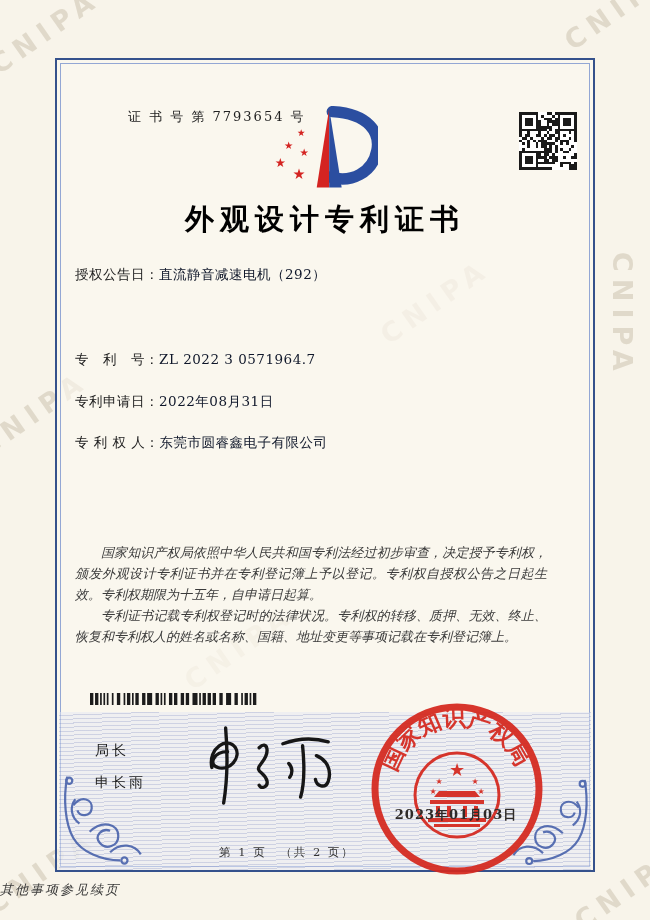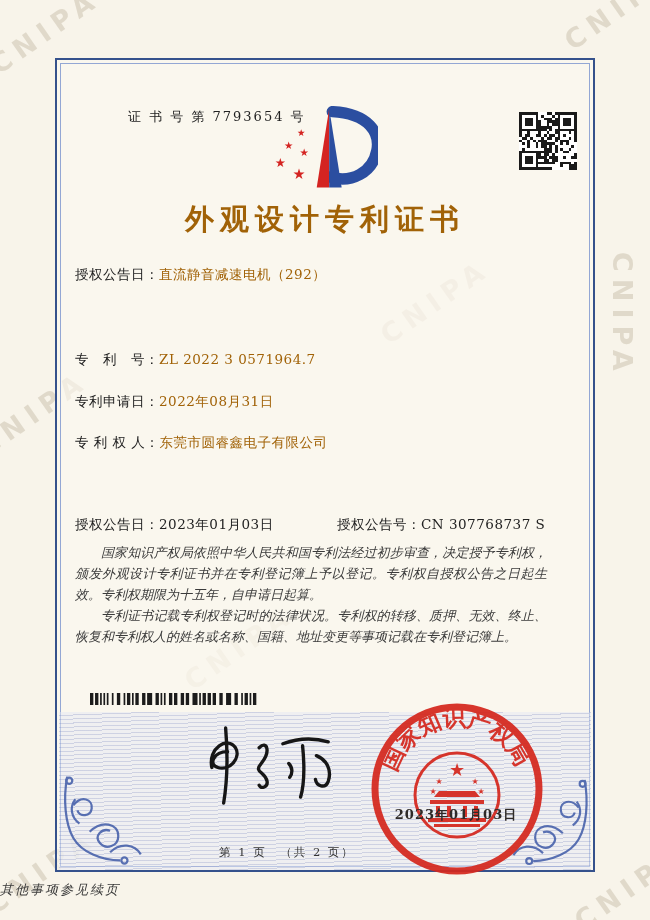--- a/index.html
+++ b/index.html
@@ -14,24 +14,24 @@
   #frame-inner{position:absolute;left:3px;top:3px;right:3px;bottom:3px;
       border:1px solid #93a7d4;}
   #wave-band{position:absolute;left:59px;top:712px;width:532px;height:158px;z-index:1;
       background-color:rgba(228,231,243,0.5);
       background-image:repeating-linear-gradient(178deg,rgba(255,255,255,0) 0 3px,rgba(108,122,184,0.25) 3px 4px);}
   .abs{position:absolute;z-index:3;}
   #cert-no{left:80px;top:108px;font-size:13px;letter-spacing:2px;margin-left:48px;}
   #logo{left:270px;top:106px;z-index:3;}
   #qr-code{left:519px;top:112px;width:58px;height:58px;background:#fff;z-index:3;}
   #doc-title{left:0;top:200px;width:650px;text-align:center;font-size:29px;font-weight:bold;
-      letter-spacing:6px;color:#a16207;}
+      letter-spacing:6px;color:#000000;}
   .field-row{left:75px;width:480px;font-size:13.5px;letter-spacing:0.5px;white-space:nowrap;}
   .field-label{color:#222;}
-  .field-value{color:#a16207;}
+  .field-value{color:#0f172a;}
   #row-0{top:266px;} #row-1{top:309px;} #row-2{top:351px;} #row-3{top:393px;}
   #row-4{top:434px;} #row-5{top:476px;} #row-grant{top:516px;}
   #grant-no-col{position:absolute;left:262px;top:0;white-space:nowrap;}
   #paragraphs{left:75px;top:542px;width:472px;font-size:13px;line-height:21px;
       font-style:italic;color:#3a3a3a;text-align:justify;}
   #paragraphs p{margin:0;text-indent:2em;}
   #barcode{left:90px;top:693px;width:168px;height:12px;z-index:3;}
   #bureau{left:95px;top:742px;z-index:3;font-family:"DejaVu Sans","Liberation Sans",sans-serif;
       font-size:14px;letter-spacing:3px;color:#1c1c1c;}
   #bureau div{margin-bottom:14px;}
@@ -333,24 +333,20 @@
   </div>
   <div class="abs field-row" id="row-2">
     <span class="field-label">专　利　号：</span><span class="field-value">ZL 2022 3 0571964.7</span>
   </div>
   <div class="abs field-row" id="row-3">
     <span class="field-label">专利申请日：</span><span class="field-value">2022年08月31日</span>
   </div>
   <div class="abs field-row" id="row-4">
     <span class="field-label">专 利 权 人：</span><span class="field-value">东莞市圆睿鑫电子有限公司</span>
   </div>
-  <div class="abs field-row" id="row-grant">
-    <span>授权公告日：</span><span>2023年01月03日</span>
-    <span id="grant-no-col"><span>授权公告号：</span><span>CN 307768737 S</span></span>
-  </div>
 
   <div class="abs" id="paragraphs">
     <p>国家知识产权局依照中华人民共和国专利法经过初步审查，决定授予专利权，颁发外观设计专利证书并在专利登记簿上予以登记。专利权自授权公告之日起生效。专利权期限为十五年，自申请日起算。</p>
     <p>专利证书记载专利权登记时的法律状况。专利权的转移、质押、无效、终止、恢复和专利权人的姓名或名称、国籍、地址变更等事项记载在专利登记簿上。</p>
   </div>
 
   <svg class="abs" id="barcode" viewBox="0 0 100 11" preserveAspectRatio="none">
       <rect x="0" y="0" width="2" height="11" fill="#1c1c1c"></rect>
       <rect x="3" y="0" width="2" height="11" fill="#1c1c1c"></rect>
       <rect x="6" y="0" width="1" height="11" fill="#1c1c1c"></rect>
@@ -378,20 +374,24 @@
       <rect x="73" y="0" width="2" height="11" fill="#1c1c1c"></rect>
       <rect x="77" y="0" width="2" height="11" fill="#1c1c1c"></rect>
       <rect x="81" y="0" width="3" height="11" fill="#1c1c1c"></rect>
       <rect x="86" y="0" width="2" height="11" fill="#1c1c1c"></rect>
       <rect x="90" y="0" width="1" height="11" fill="#1c1c1c"></rect>
       <rect x="92" y="0" width="2" height="11" fill="#1c1c1c"></rect>
       <rect x="95" y="0" width="1" height="11" fill="#1c1c1c"></rect>
       <rect x="97" y="0" width="2" height="11" fill="#1c1c1c"></rect>
     </svg>
 
+  <div class="abs" id="bureau">
+    <div>局长</div>
+    <div>申长雨</div>
+  </div>
 
   <svg class="abs" id="signature" width="148" height="84" viewBox="0 0 150 85">
     <g fill="none" stroke="#161616" stroke-width="3.4" stroke-linecap="round">
       <path d="M28,4 C30,28 30,56 26,80"></path>
       <path d="M14,44 C10,24 30,12 38,24 C44,34 32,48 20,44 C10,41 16,28 30,28"></path>
       <path d="M62,24 C70,16 74,28 64,40 C56,49 68,48 70,58 C71,64 64,66 62,62"></path>
       <path d="M86,20 C102,14 118,14 132,18"></path>
       <path d="M106,22 C108,42 108,60 104,74"></path>
       <path d="M120,32 C130,36 136,46 132,58 C129,66 120,63 119,56"></path>
       <path d="M92,40 C96,44 96,50 93,54"></path>

